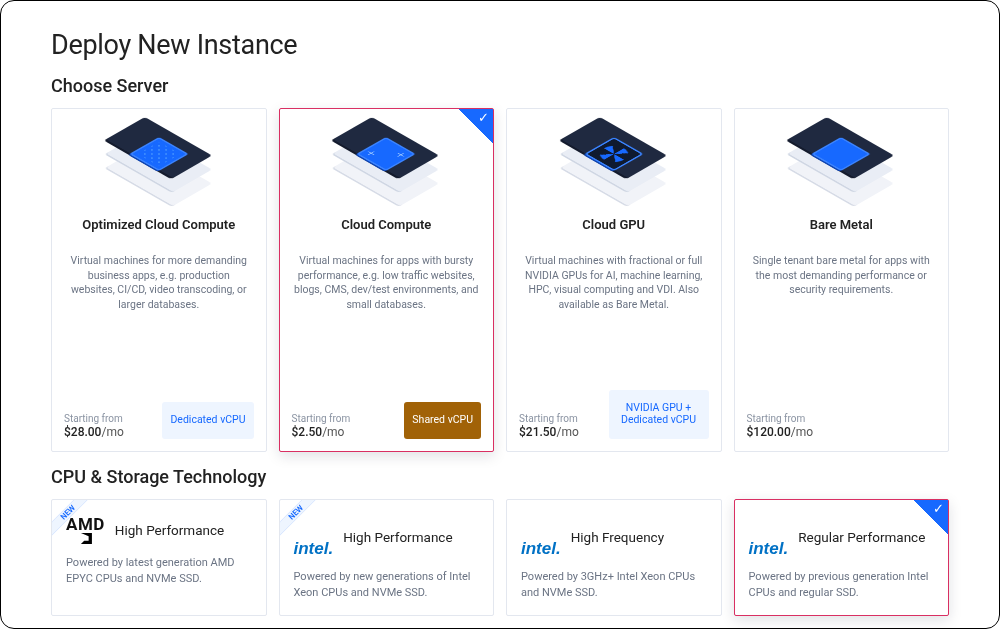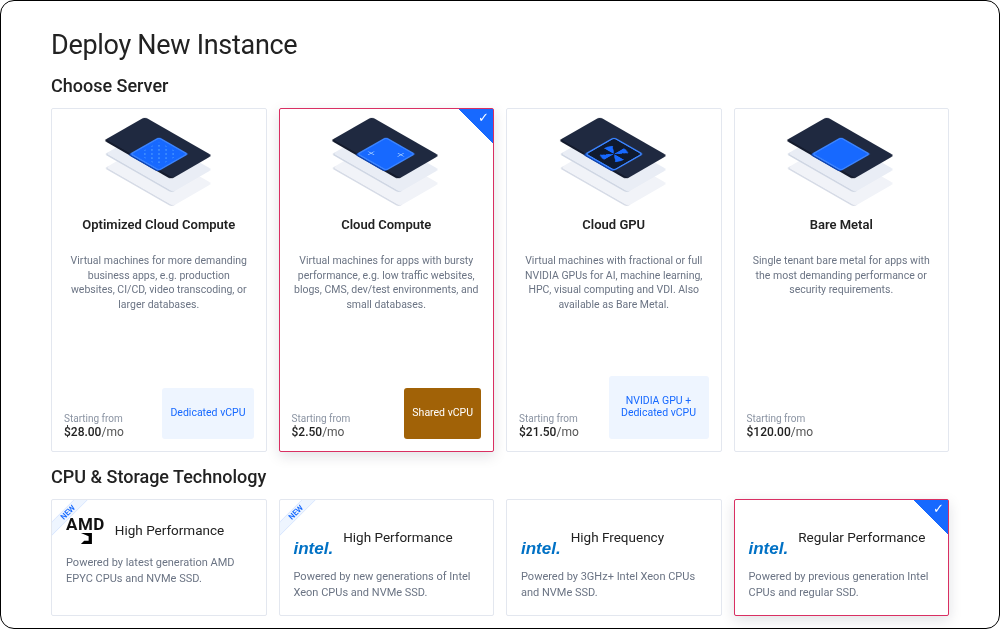--- a/index.html
+++ b/index.html
@@ -13,21 +13,21 @@
     .card.selected::after { content:""; position:absolute; top:0; right:0; width:34px; height:34px; background:linear-gradient(45deg, transparent 49.5%, #1769ff 50%); }
     .card.selected::before { content:"✓"; position:absolute; top:1px; right:4px; color:#fff; font-size:13px; z-index:2; }
     .server-card { height:344px; }
     .illus { height:92px; display:flex; align-items:center; justify-content:center; }
     .card-title { text-align:center; font-size:13px; font-weight:600; color:#222; margin-top:6px; }
     .card-desc { text-align:center; font-size:10.5px; color:#6b7484; line-height:1.4; margin-top:22px; padding:0 2px; flex:1; }
     .card-bottom { display:flex; align-items:flex-end; justify-content:space-between; margin-top:8px; }
     .starting { font-size:10px; color:#8a93a2; line-height:1.3; }
     .price { font-size:12px; color:#222; font-weight:500; }
     .price::after { content:"/mo"; font-weight:400; color:#555; }
-    .tag { background:#eef5ff; color:#1769ff; font-size:10.5px; padding:19px 8px; border-radius:3px; text-align:center; line-height:1.2; max-width:100px; }
+    .tag { background:#eef5ff; color:#1769ff; font-size:10.5px; padding:12px 8px; border-radius:3px; text-align:center; line-height:1.2; max-width:100px; }
     .tag.solid { background:#a16207; color:#fff; }
     
     .tech-card { padding:14px 14px; }
     .tech-head { display:flex; align-items:center; gap:10px; }
     .brand { font-weight:700; font-size:17px; display:flex; align-items:center; }
     .brand.intel { color:#0071c5; font-style:italic; font-family:Arial,sans-serif;margin-top:25px; }
     .brand.intel::after { content:"."; }
     .brand.amd { color:#111; font-family:Arial,sans-serif; letter-spacing:.5px;flex-direction:column; }
     .brand.amd .arrow { color:#fff; background:#000; display:inline-block; margin-left:2px; width:11px; height:11px; clip-path:polygon(100% 0,100% 100%,0 100%,30% 70%,70% 70%,70% 30%,0 0); transform:translateY(-1px); }
     .tech-title { font-size:13.5px; color:#222; font-weight:400; }

